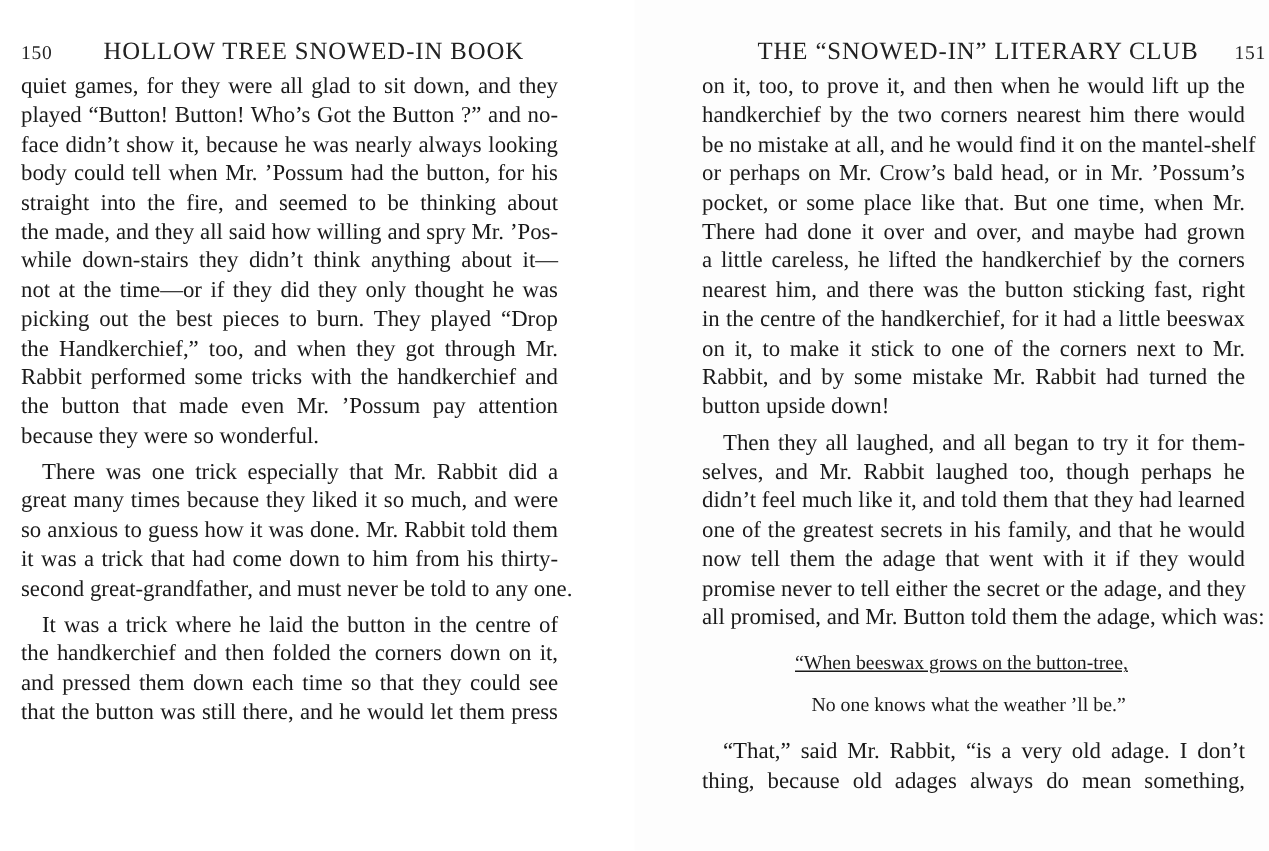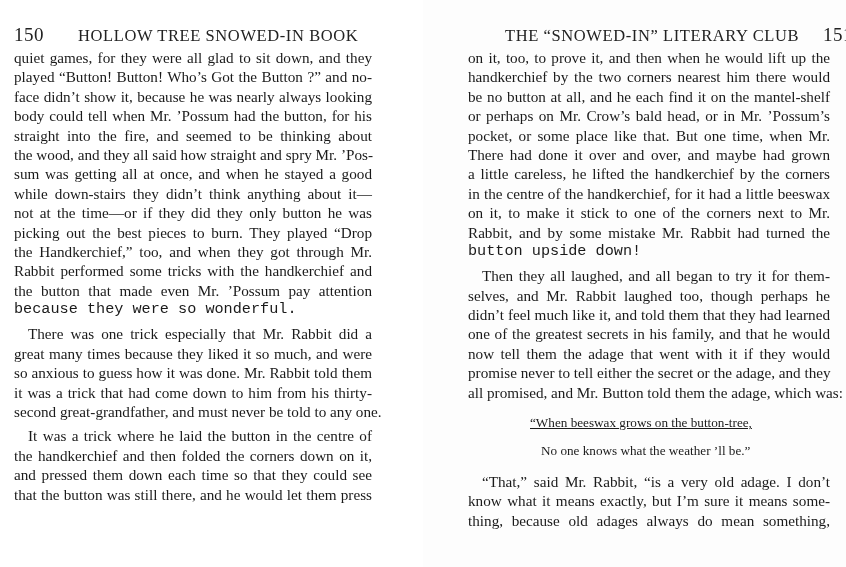--- a/index.html
+++ b/index.html
@@ -33,21 +33,21 @@
       position: absolute;
       top: 24px;
       font-size: 16.5px;
       letter-spacing: 0.6px;
       white-space: nowrap;
       color: #222;
     }
     .page-left .running-head { left: 14px; }
     .page-right .running-head { left: 82px; }
 
-    .folio { font-size: 19px; letter-spacing: 0.5px; }
+    .folio { font-size: 13px; letter-spacing: 0.5px; }
     .page-left .folio { margin-right: 34px; }
     .page-right .folio { margin-left: 24px; }
 
     .body-text {
       position: absolute;
       top: 48px;
       font-size: 15.2px;
       line-height: 19.4px;
     }
     .page-left .body-text { left: 14px; width: 358px; }
@@ -55,21 +55,20 @@
 
     .line {
       display: block;
       height: 19.4px;
       white-space: nowrap;
       text-align: justify;
       text-align-last: justify;
     }
     .line.last {
       text-align-last: left;
-      font-family: Liberation Mono, monospace;
     }
     .line.indent { padding-left: 14px; }
     .gap { display: block; height: 5px; }
     .gap-lg { display: block; height: 12px; }
 
     .verse {
       display: block;
       font-size: 13.2px;
       line-height: 18px;
       text-align: left;
@@ -86,24 +85,23 @@
   <div class="page page-left">
     <div class="running-head">
       <span class="folio">150</span><span>HOLLOW TREE SNOWED-IN BOOK</span>
     </div>
     <div class="body-text">
       <span class="line">quiet games, for they were all glad to sit down, and they</span>
       <span class="line">played “Button! Button! Who’s Got the Button ?” and no-</span>
       <span class="line">face didn’t show it, because he was nearly always looking</span>
       <span class="line">body could tell when Mr. ’Possum had the button, for his</span>
       <span class="line">straight into the fire, and seemed to be thinking about</span>
-      <span class="line">the wood, and they all said how straight and spry Mr. ’Pos-</span>
-      <span class="line">sum was getting all at once, and when he stayed a good</span>
+      <span class="line">the made, and they all said how willing and spry Mr. ’Pos-</span>
       <span class="line">while down-stairs they didn’t think anything about it—</span>
-      <span class="line">not at the time—or if they did they only button he was</span>
+      <span class="line">not at the time—or if they did they only thought he was</span>
       <span class="line">picking out the best pieces to burn.  They played “Drop</span>
       <span class="line">the Handkerchief,” too, and when they got through Mr.</span>
       <span class="line">Rabbit performed some tricks with the handkerchief and</span>
       <span class="line">the button that made even Mr. ’Possum pay attention</span>
       <span class="line last">because they were so wonderful.</span>
       <span class="gap"></span>
       <span class="line indent">There was one trick especially that Mr. Rabbit did a</span>
       <span class="line">great many times because they liked it so much, and were</span>
       <span class="line">so anxious to guess how it was done.  Mr. Rabbit told them</span>
       <span class="line">it was a trick that had come down to him from his thirty-</span>
@@ -116,40 +114,40 @@
     </div>
   </div>
 
   <div class="page page-right">
     <div class="running-head">
       <span>THE “SNOWED-IN” LITERARY CLUB</span><span class="folio">151</span>
     </div>
     <div class="body-text">
       <span class="line">on it, too, to prove it, and then when he would lift up the</span>
       <span class="line">handkerchief by the two corners nearest him there would</span>
-      <span class="line">be no button at all, and he each find it on the mantel-shelf</span>
+      <span class="line">be no mistake at all, and he would find it on the mantel-shelf</span>
       <span class="line">or perhaps on Mr. Crow’s bald head, or in Mr. ’Possum’s</span>
       <span class="line">pocket, or some place like that.  But one time, when Mr.</span>
       <span class="line">There had done it over and over, and maybe had grown</span>
       <span class="line">a little careless, he lifted the handkerchief by the corners</span>
+      <span class="line">nearest him, and there was the button sticking fast, right</span>
       <span class="line">in the centre of the handkerchief, for it had a little beeswax</span>
       <span class="line">on it, to make it stick to one of the corners next to Mr.</span>
       <span class="line">Rabbit, and by some mistake Mr. Rabbit had turned the</span>
       <span class="line last">button upside down!</span>
       <span class="gap"></span>
       <span class="line indent">Then they all laughed, and all began to try it for them-</span>
       <span class="line">selves, and Mr. Rabbit laughed too, though perhaps he</span>
       <span class="line">didn’t feel much like it, and told them that they had learned</span>
       <span class="line">one of the greatest secrets in his family, and that he would</span>
       <span class="line">now tell them the adage that went with it if they would</span>
       <span class="line">promise never to tell either the secret or the adage, and they</span>
       <span class="line">all promised, and Mr. Button told them the adage, which was:</span>
       <span class="gap-lg"></span>
       <span class="verse v1">“When beeswax grows on the button-tree,</span>
       <span class="verse v2">No one knows what the weather ’ll be.”</span>
       <span class="gap-lg"></span>
       <span class="line indent">“That,” said Mr. Rabbit, “is a very old adage.  I don’t</span>
-      <span class="line">know what it means exactly, but I’m sure it means some-</span>
       <span class="line">thing, because old adages always do mean something,</span>
     </div>
   </div>
 
 </div>
 
 </body></html>

